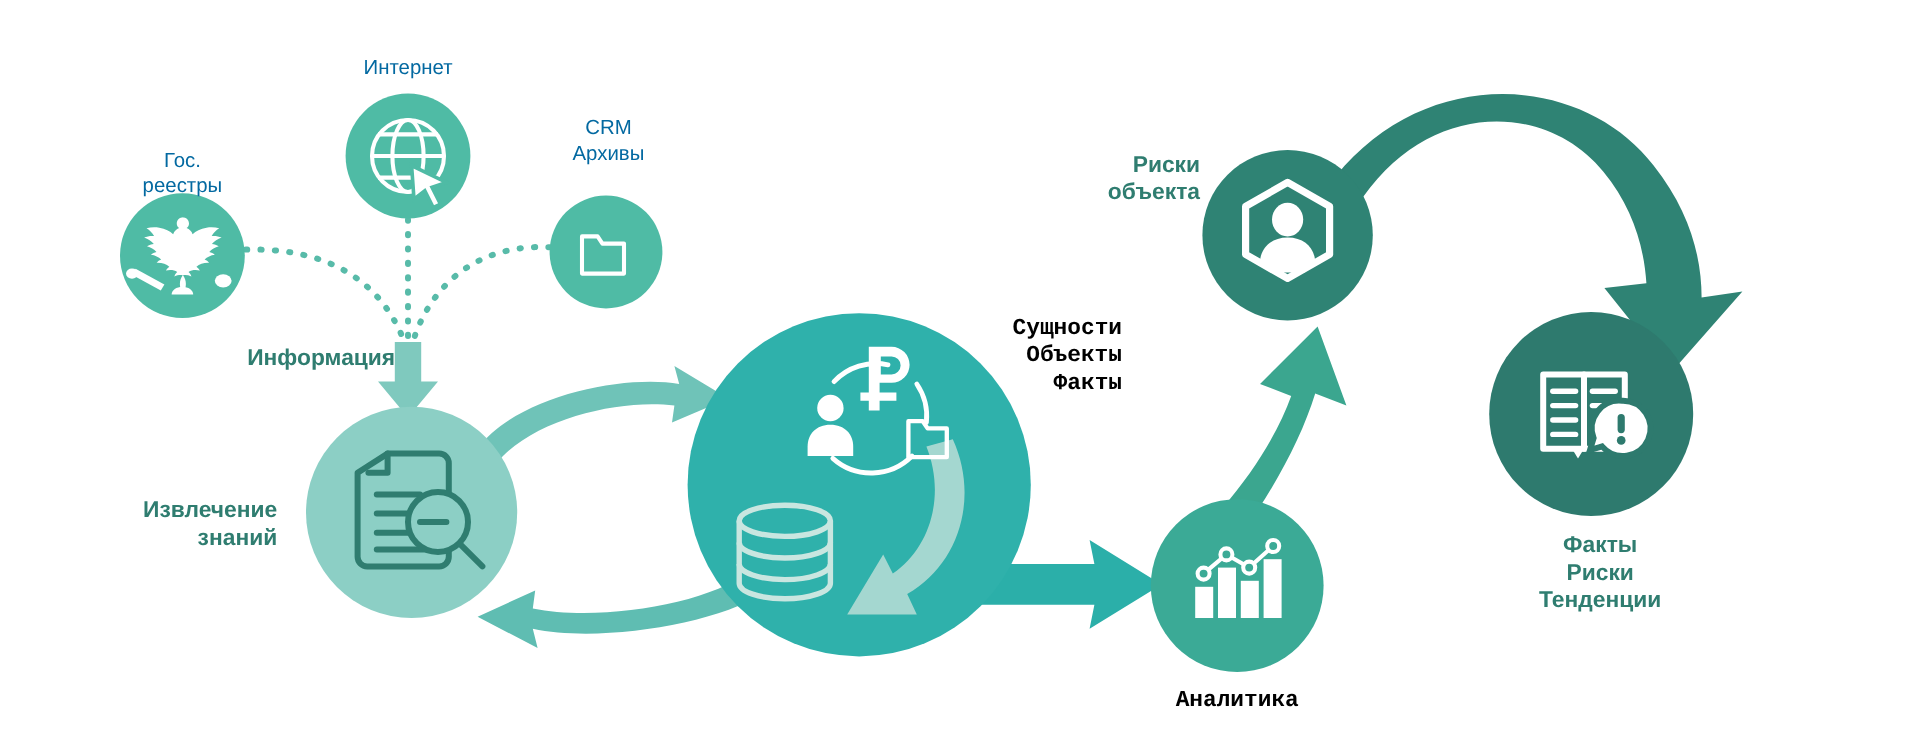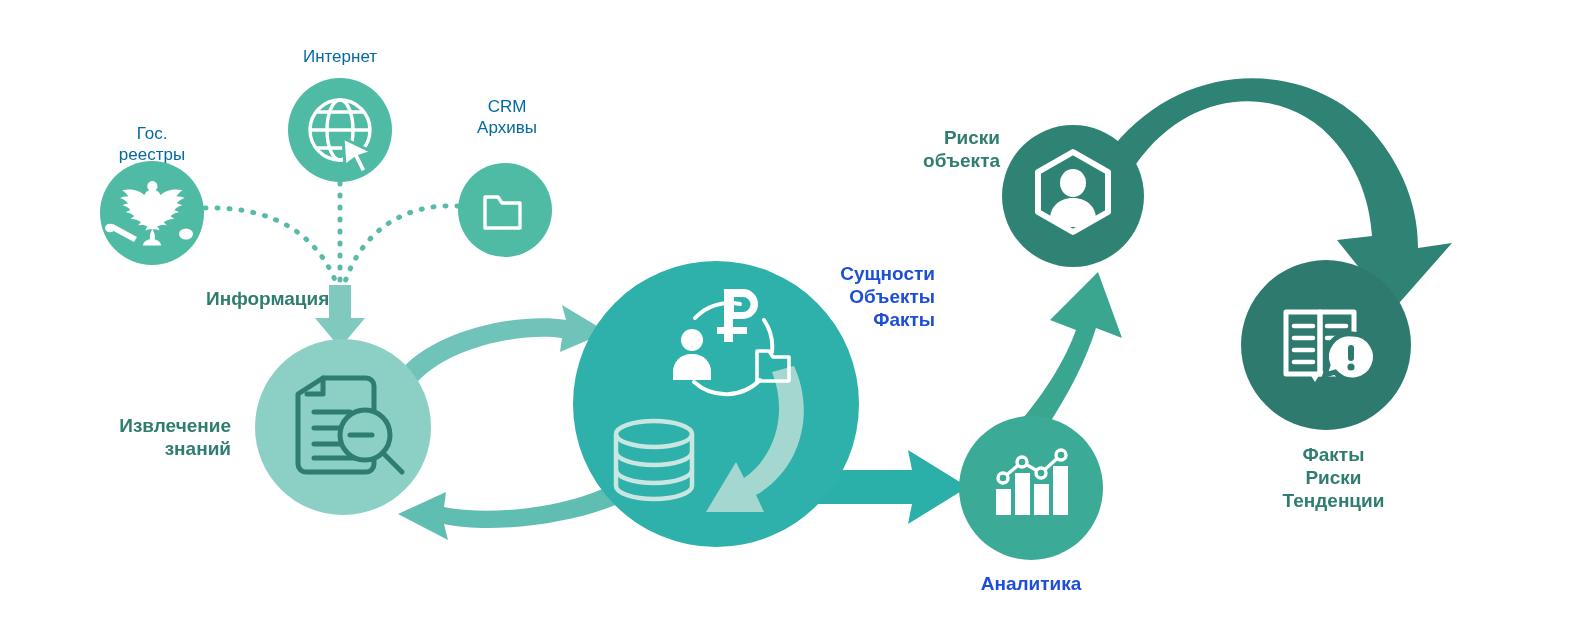--- a/index.html
+++ b/index.html
@@ -43,21 +43,22 @@
     text-align: center;
   }
   .lbl-strong-dark {
     font-size: 19px;
     font-weight: bold;
     color: #2F7D70;
   }
   .lbl-strong-teal {
     font-size: 19px;
     font-weight: bold;
-    color: #1d4ed8;
+    color: #000000;
+    font-family: Liberation Mono, monospace;
   }
   .ta-right { text-align: right; }
   .ta-center { text-align: center; }
   .ta-left { text-align: left; margin-left: 40px; }
 </style>
 </head>
 <body>
 
 <div id="stage">
 

